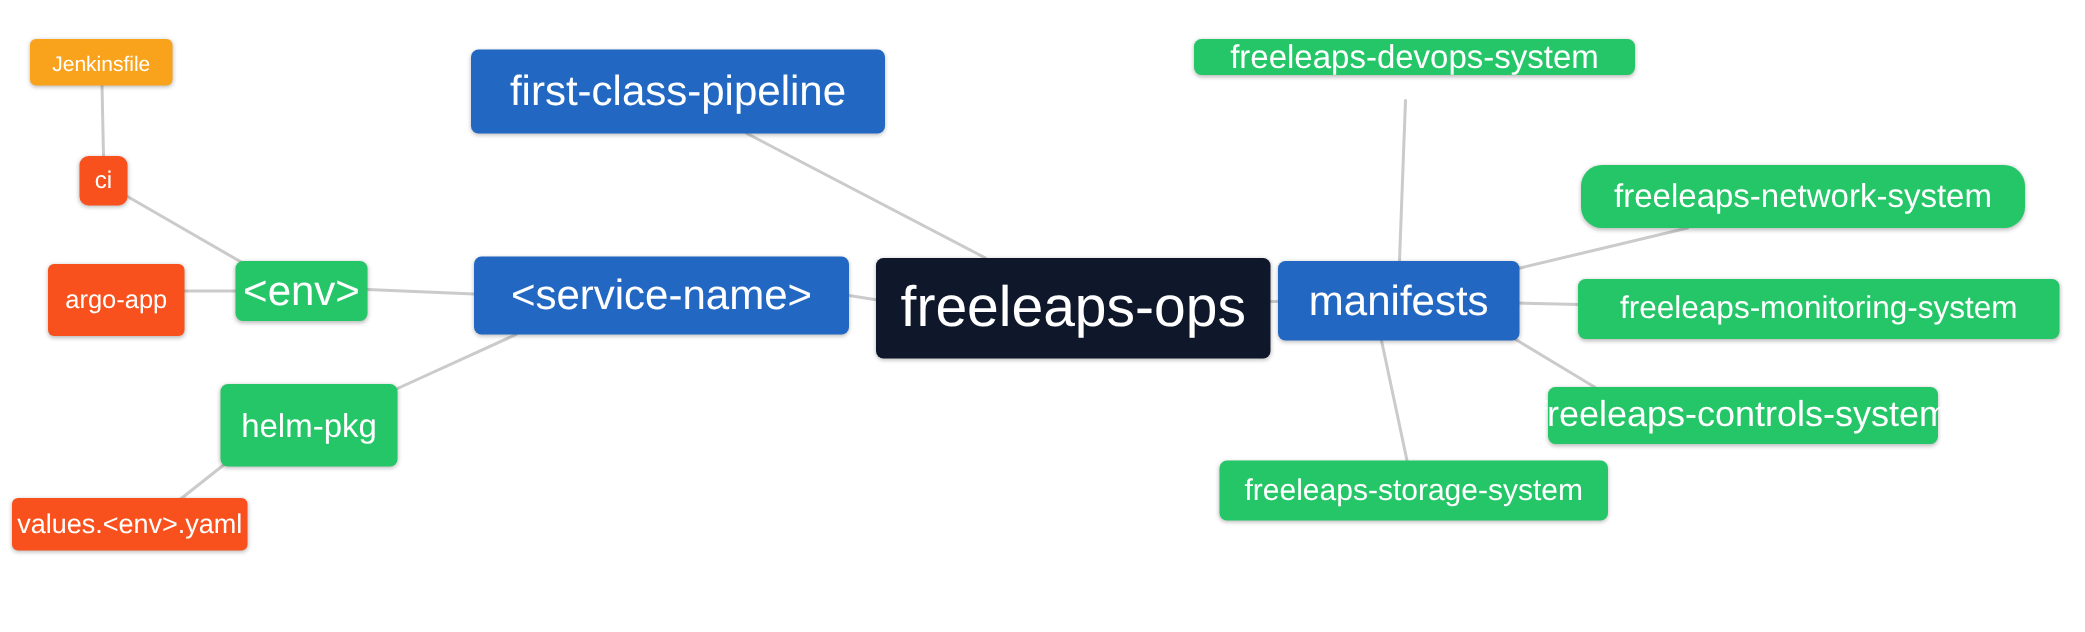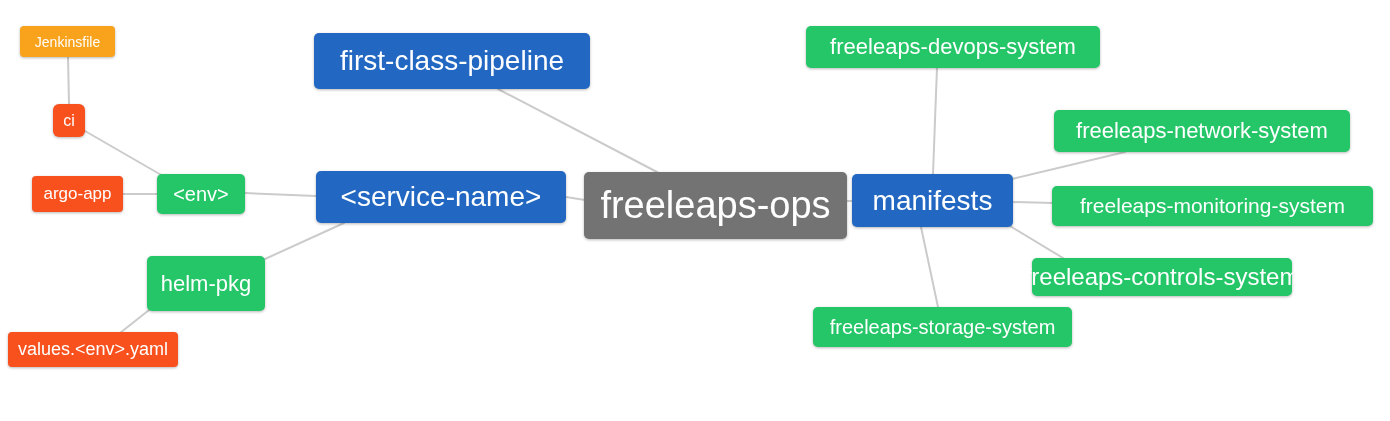--- a/index.html
+++ b/index.html
@@ -32,39 +32,39 @@
     align-items: center;
     justify-content: center;
     color: #ffffff;
     white-space: nowrap;
     border-radius: 5px;
     box-shadow: 0 1px 3px rgba(0,0,0,0.28);
     box-sizing: border-box;
     padding: 0 8px;
     cursor: default;
   }
-  .node.root   { background: #737373; }
+  .node.root   { background: #0f172a; }
   .node.blue   { background: #2268c2; }
   .node.green  { background: #24c668; }
   .node.red    { background: #f8511d; }
   .node.orange { background: #f9a21b; text-align: center; }
 
   
   #n-jenkinsfile { left: 20px;   top: 26px;  width: 95px;  height: 31px; font-size: 14px; border-radius: 4px; }
   #n-ci          { left: 53px;   top: 104px; width: 32px;  height: 33px; font-size: 16px; border-radius: 6px; }
-  #n-argo-app    { left: 32px;   top: 176px; width: 91px;  height: 36px; font-size: 17px; border-radius: 4px; }
-  #n-env         { left: 157px;  top: 174px; width: 88px;  height: 40px; font-size: 20px; text-align: right; }
+  #n-argo-app    { left: 32px;   top: 176px; width: 91px;  height: 48px; font-size: 17px; border-radius: 4px; }
+  #n-env         { left: 157px;  top: 174px; width: 88px;  height: 40px; font-size: 28px; text-align: right; }
   #n-helm-pkg    { left: 147px;  top: 256px; width: 118px; height: 55px; font-size: 22px; }
-  #n-values      { left: 8px;    top: 332px; width: 170px; height: 35px; font-size: 18px; border-radius: 4px; }
+  #n-values      { left: 8px;    top: 332px; width: 157px; height: 35px; font-size: 18px; border-radius: 4px; }
   #n-pipeline    { left: 314px;  top: 33px;  width: 276px; height: 56px; font-size: 28px; }
   #n-service     { left: 316px;  top: 171px; width: 250px; height: 52px; font-size: 28px; }
   #n-ops         { left: 584px;  top: 172px; width: 263px; height: 67px; font-size: 38px; }
   #n-manifests   { left: 852px;  top: 174px; width: 161px; height: 53px; font-size: 28px; align-items: center; }
-  #n-devops      { left: 796px;  top: 26px;  width: 294px; height: 42px; font-size: 22px; margin-left: 10px; }
-  #n-network     { left: 1054px; top: 110px; width: 296px; height: 42px; font-size: 22px; }
+  #n-devops      { left: 796px;  top: 26px;  width: 294px; height: 24px; font-size: 22px; }
+  #n-network     { left: 1054px; top: 110px; width: 296px; height: 42px; font-size: 22px; border-radius: 14px; }
   #n-monitoring  { left: 1052px; top: 186px; width: 321px; height: 40px; font-size: 21px; }
   #n-controls    { left: 1032px; top: 258px; width: 260px; height: 38px; font-size: 24px; }
   #n-storage     { left: 813px;  top: 307px; width: 259px; height: 40px; font-size: 20px; }
 </style>
 </head>
 <body>
 
 <div class="canvas">
 
   <svg class="edges" viewBox="0 0 1390 421" xmlns="http://www.w3.org/2000/svg">

